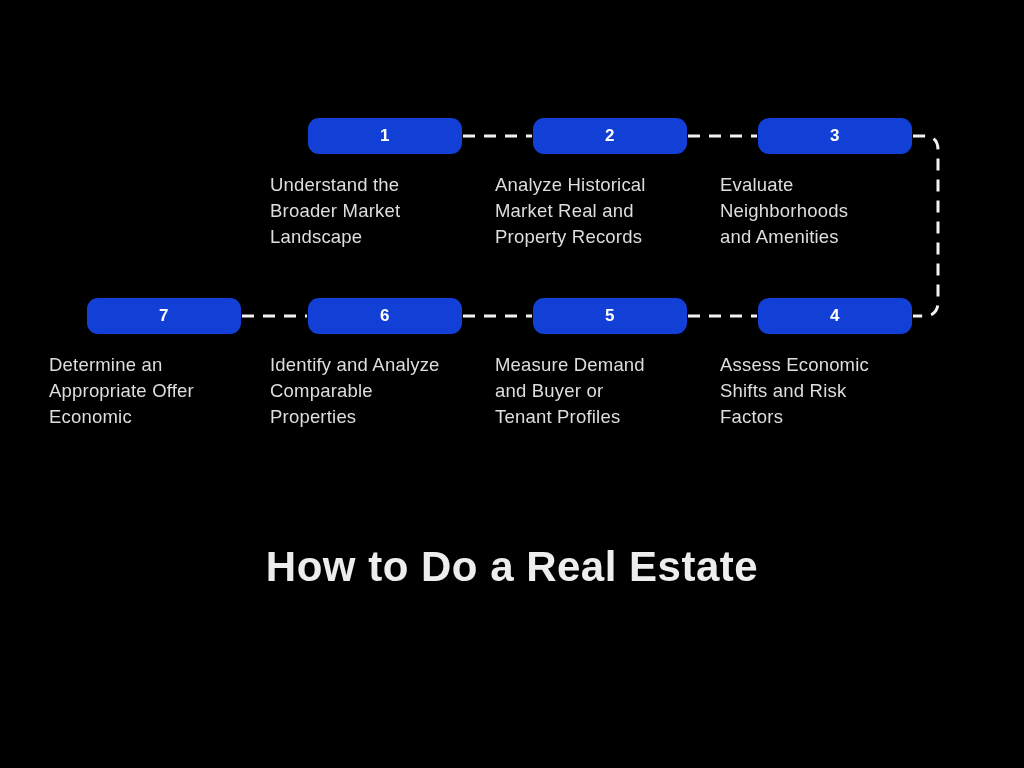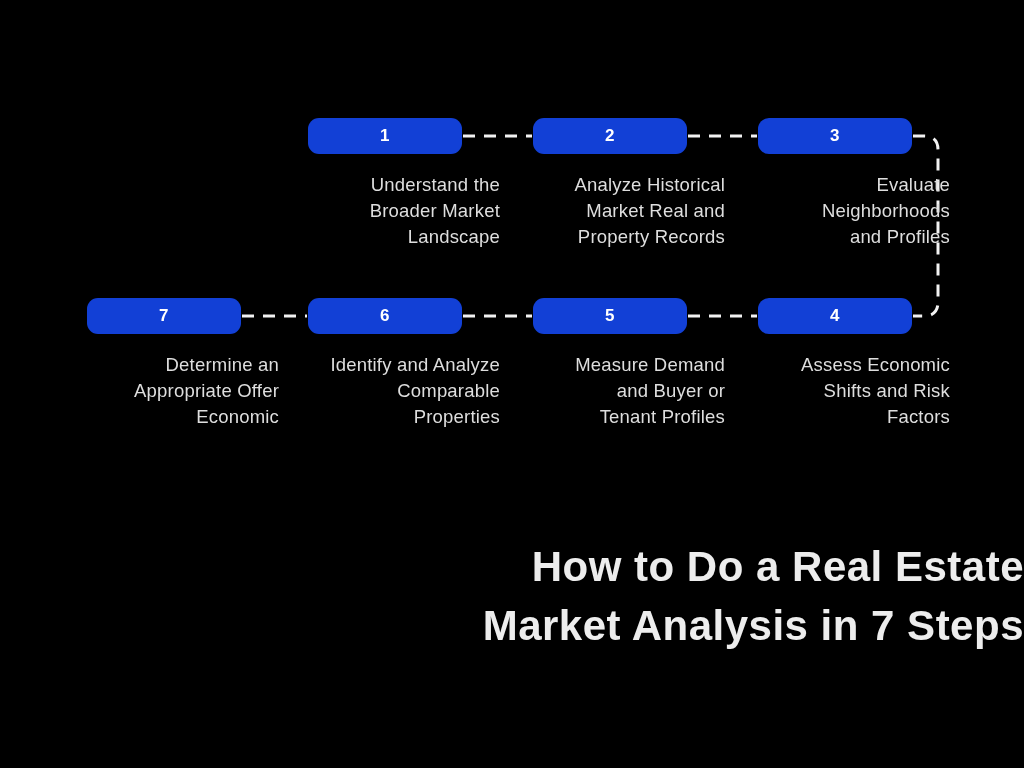--- a/index.html
+++ b/index.html
@@ -38,33 +38,33 @@
     color:var(--pill_text);
     font-size:17px;
     font-weight:700;
     letter-spacing:.5px;
   }
   .step-label{
     position:absolute;
     width:230px;
     left:-115px;
     top:54px;
-    text-align:right;
+    text-align:left;
     color:var(--label);
     font-size:18.5px;
     line-height:26px;
     font-weight:400;
     white-space:pre-line;
     letter-spacing:.2px;
   }
   .title{
     position:absolute;
     left:0;top:537px;
     width:1024px;
-    text-align:right;
+    text-align:center;
     color:var(--title);
     font-size:42px;
     line-height:59px;
     font-weight:700;
     letter-spacing:.5px;
   }
 </style>
 </head>
 <body>
 
@@ -99,21 +99,21 @@
 Market Real and
 Property Records</div>
   </div>
 
   <div class="step" style="left:835px;top:118px;">
     <div class="pill">
       <span class="pill-number">3</span>
     </div>
     <div class="step-label">Evaluate
 Neighborhoods
-and Profiles</div>
+and Amenities</div>
   </div>
 
   <div class="step" style="left:164px;top:298px;">
     <div class="pill">
       <span class="pill-number">7</span>
     </div>
     <div class="step-label">Determine an
 Appropriate Offer
 Economic</div>
   </div>
@@ -140,16 +140,15 @@
     <div class="pill">
       <span class="pill-number">4</span>
     </div>
     <div class="step-label">Assess Economic
 Shifts and Risk
 Factors</div>
   </div>
 
   <div class="title">
     <div>How to Do a Real Estate</div>
-    <div>Market Analysis in 7 Steps</div>
   </div>
 
 </div>
 
 </body></html>

